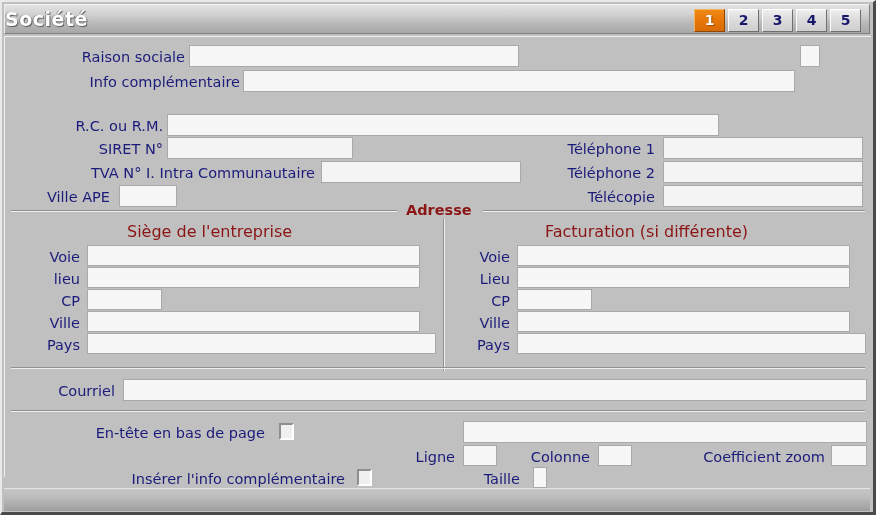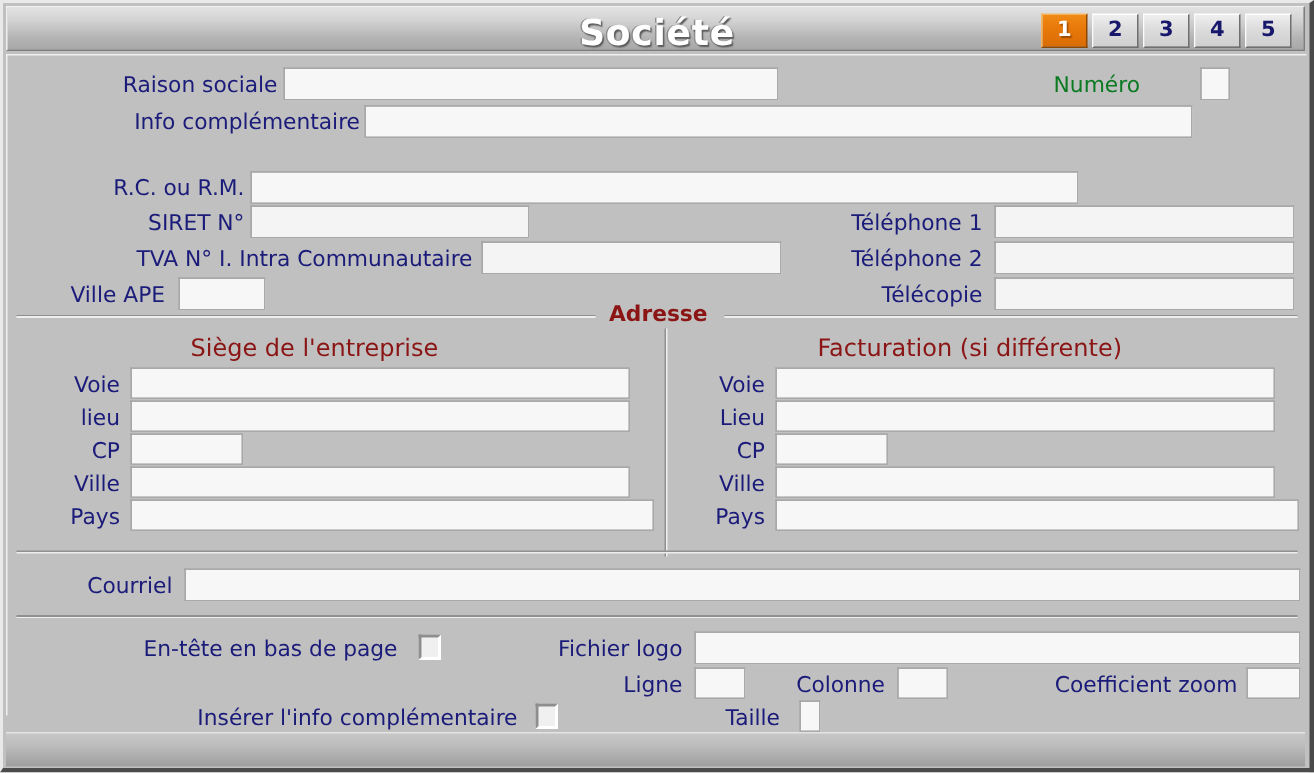--- a/index.html
+++ b/index.html
@@ -41,22 +41,21 @@
     background: linear-gradient(to bottom, #e2e2e2 0%, #d3d3d3 30%, #b4b4b4 72%, #a8a8a8 100%);
     border-top: 1px solid #f2f2f2;
     border-left: 1px solid #ededed;
     border-right: 1px solid #7e7e7e;
     border-bottom: 1px solid #7e7e7e;
   }
   .title-text {
     position: absolute;
     left: 0; top: 3px;
     width: 866px;
-    text-align: center;
-    font-size: 24px;
+    font-size: 19px;
     font-weight: bold;
     color: #ffffff;
     text-shadow: 1px 1px 1px #5a5a5a, -1px 0 0 #8d8d8d;
     letter-spacing: 0.5px;
   }
 
   
   .tabstrip {
     position: absolute;
     right: 6px; top: 2px;
@@ -198,21 +197,20 @@
       <div class="tab-btn">4</div>
       <div class="tab-btn">5</div>
     </div>
   </div>
 
   <div class="panel">
 
     <div class="lbl right" style="left:10px; top:12px; width:170px;">Raison sociale</div>
     <input class="fld" style="left: 184px; top: 8px; width: 330px; height: 22px;" value="">
 
-    <div class="lbl green right" style="left:620px; top:12px; width:135px;">Numéro</div>
     <input class="fld" style="left: 795px; top: 8px; width: 20px; height: 22px;" value="">
 
     <div class="lbl right" style="left:10px; top:37px; width:225px;">Info complémentaire</div>
     <input class="fld" style="left: 238px; top: 33px; width: 552px; height: 22px;" value="">
 
     <div class="lbl right" style="left:10px; top:81px; width:148px;">R.C. ou R.M.</div>
     <input class="fld" style="left: 162px; top: 77px; width: 552px; height: 22px;" value="">
 
     <div class="lbl right" style="left:10px; top:104px; width:148px;">SIRET N°</div>
     <input class="fld dim" style="left: 162px; top: 100px; width: 186px; height: 22px;" value="">
@@ -275,21 +273,20 @@
     <div class="hdiv" style="left:6px; top:330px; width:854px;"></div>
 
     <div class="lbl right" style="left:10px; top:346px; width:100px;">Courriel</div>
     <input class="fld" style="left: 118px; top: 342px; width: 744px; height: 22px;" value="">
 
     <div class="hdiv" style="left:6px; top:373px; width:854px;"></div>
 
     <div class="lbl right" style="left:10px; top:388px; width:250px;">En-tête en bas de page</div>
     <div class="cbx" style="left:274px; top:386px;"></div>
 
-    <div class="lbl right" style="left:300px; top:388px; width:150px;">Fichier logo</div>
     <input class="fld" style="left: 458px; top: 384px; width: 404px; height: 22px;" value="">
 
     <div class="lbl right" style="left:330px; top:412px; width:120px;">Ligne</div>
     <input class="fld" style="left: 458px; top: 408px; width: 34px; height: 21px;" value="">
 
     <div class="lbl right" style="left:480px; top:412px; width:105px;">Colonne</div>
     <input class="fld" style="left: 593px; top: 408px; width: 34px; height: 21px;" value="">
 
     <div class="lbl right" style="left:630px; top:412px; width:190px;">Coefficient zoom</div>
     <input class="fld" style="left: 826px; top: 408px; width: 36px; height: 21px;" value="">

